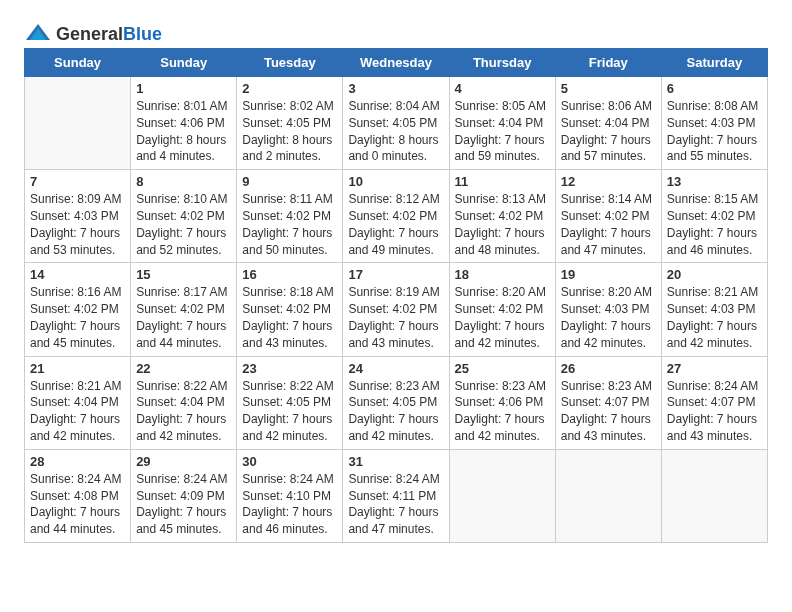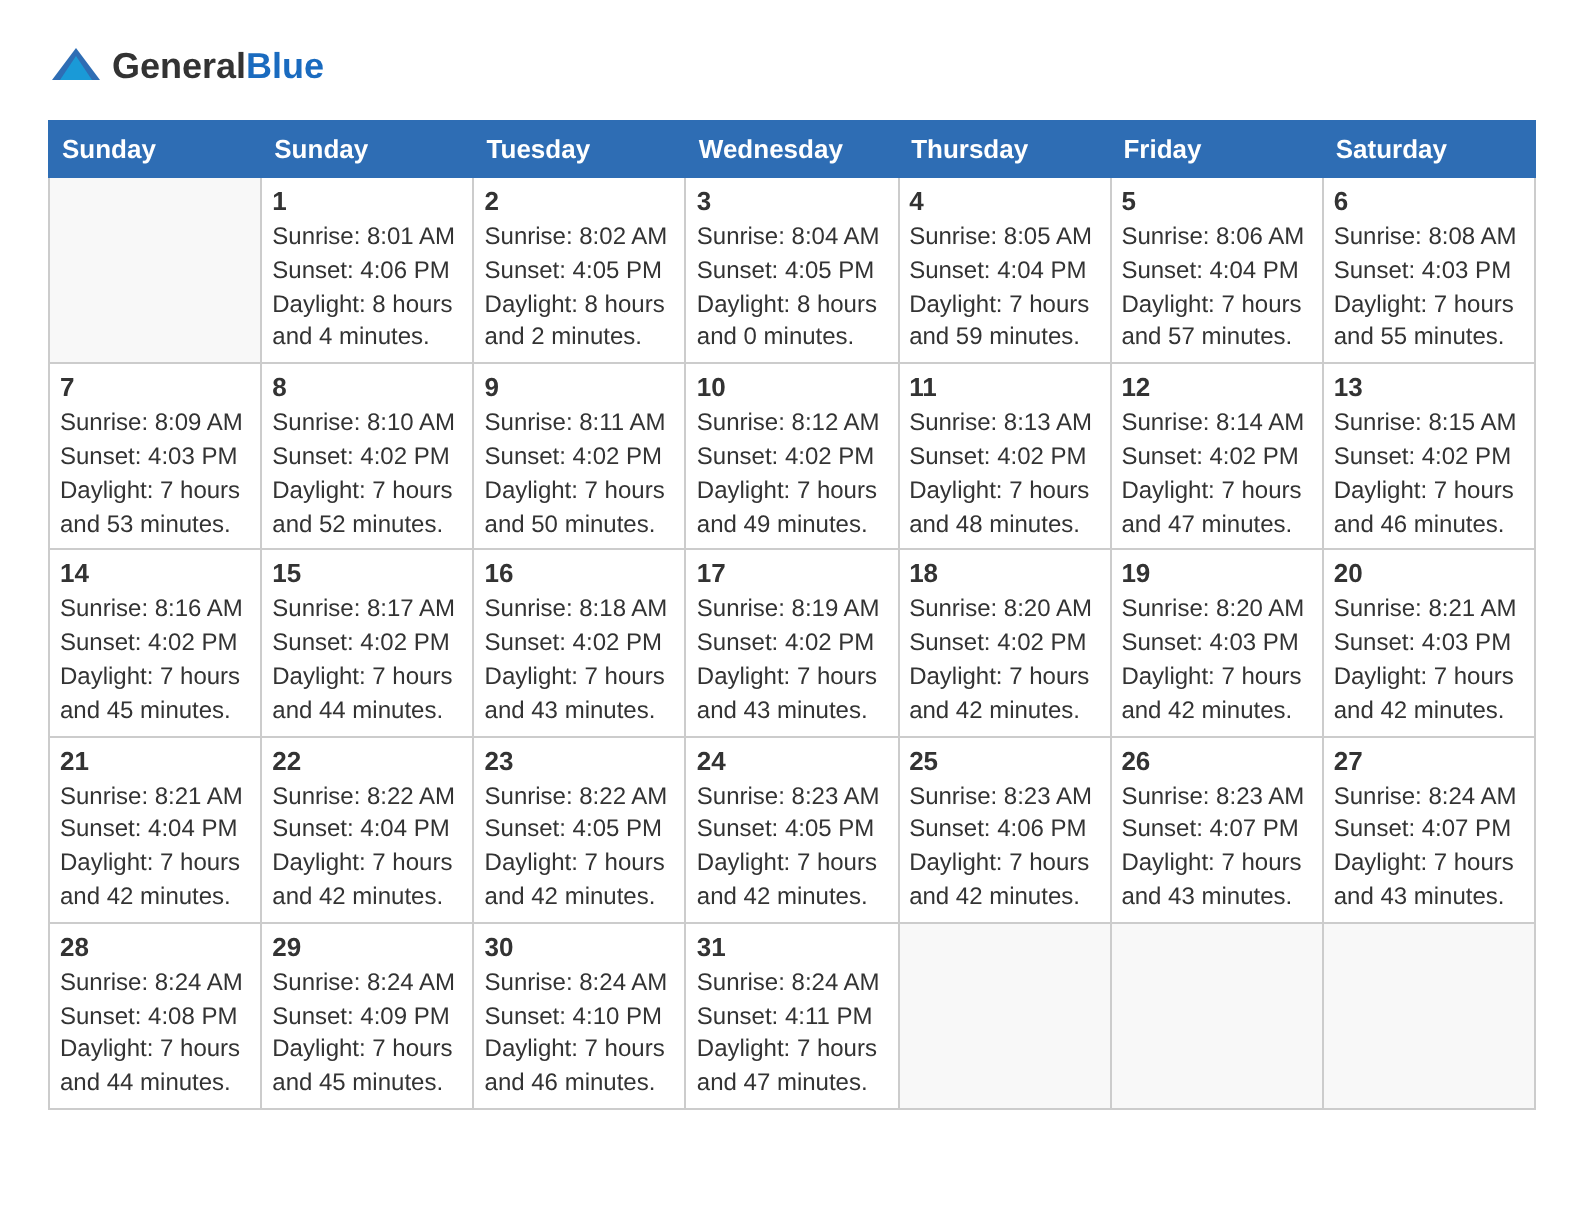--- a/index.html
+++ b/index.html
@@ -7,21 +7,20 @@
       font-family: Arial, sans-serif;
       background: #fff;
       width: 792px;
       min-height: 612px;
       padding: 20px 24px;
     }
     .header {
       display: flex;
       justify-content: space-between;
       align-items: flex-start;
-      margin-bottom: 12px;
     }
     .logo {
       display: flex;
       align-items: center;
       gap: 4px;
     }
     .logo-text-general {
       font-size: 18px;
       font-weight: bold;
       color: #333;
@@ -53,21 +52,21 @@
     table {
       width: 100%;
       border-collapse: collapse;
     }
     th {
       background-color: #2e6db4;
       color: #fff;
       font-size: 13px;
       font-weight: bold;
       padding: 6px 6px;
-      text-align: left;
+      text-align: center;
       border: 1px solid #2e6db4;
     }
     td {
       border: 1px solid #ccc;
       vertical-align: top;
       padding: 4px 5px;
       font-size: 10.5px;
       color: #333;
       width: calc(100% / 7);
       height: 85px;

